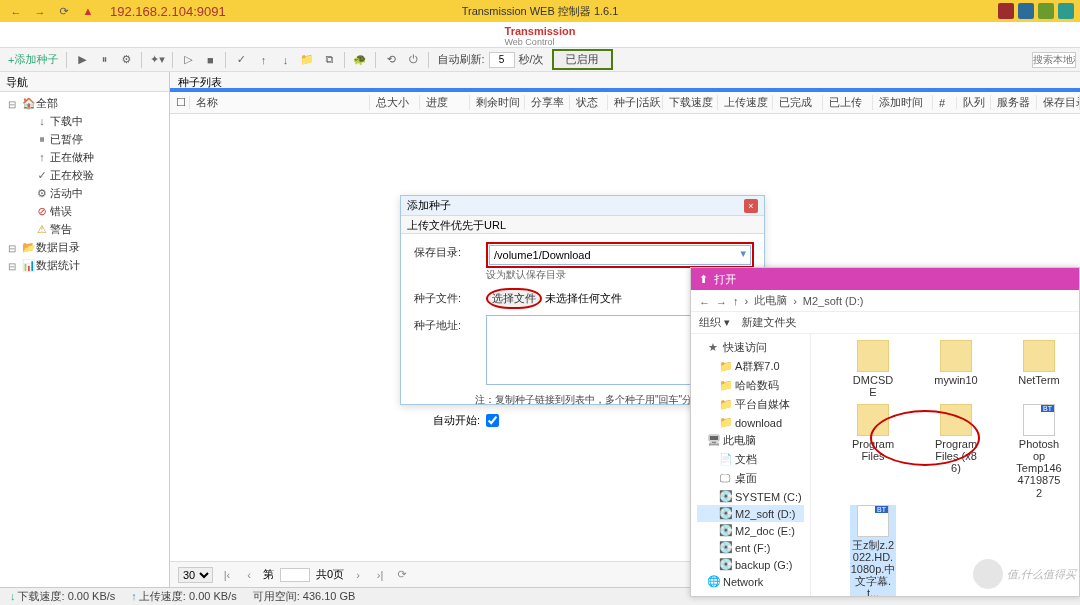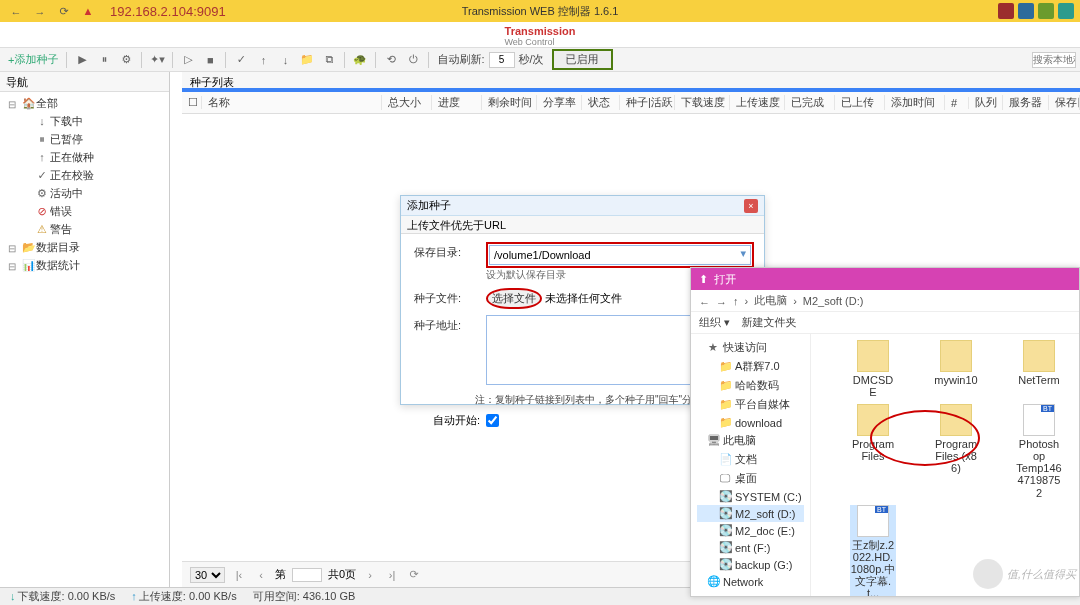--- a/index.html
+++ b/index.html
@@ -27,21 +27,21 @@
 
 
 .toolbar { height: 24px; background: #f4f4f4; border-bottom: 1px solid #ddd; display: flex; align-items: center; padding: 0 4px; position: relative; }
 .toolbar .tb { width: 22px; height: 20px; display: inline-flex; align-items: center; justify-content: center; color: #666; cursor: pointer; }
 .toolbar .sep { width: 1px; height: 16px; background: #ccc; margin: 0 4px; }
 .toolbar .lbl { font-size: 11px; color: #444; margin: 0 4px; }
 .toolbar input.small { width: 26px; height: 16px; font-size: 10px; border: 1px solid #ccc; text-align: center; }
 .toolbar .search { position: absolute; right: 4px; width: 44px; height: 16px; border: 1px solid #ccc; font-size: 10px; }
 
 
-.main-layout { display: flex; height: calc(100% - 22px - 26px - 24px - 18px); gap: 12px; }
+.main-layout { display: flex; height: calc(100% - 22px - 26px - 24px - 18px); }
 
 
 .tree-pane { width: 170px; border-right: 1px solid #ccc; background: #fff; overflow: hidden; }
 .tree-pane .pane-title { height: 20px; border-bottom: 1px solid #ddd; padding: 3px 6px; font-size: 11px; background: #f7f7f7; }
 .tree-pane ul { list-style: none; padding-left: 8px; margin-top: 2px; }
 .tree-pane li { padding: 1px 0 1px 14px; line-height: 16px; font-size: 11px; color: #333; position: relative; }
 .tree-pane li::before { content: ""; position: absolute; left: 0; top: 3px; width: 10px; height: 10px; }
 .tree-pane li.root::before { content: "⊟"; color: #888; font-size: 10px; }
 .tree-pane li .ico { display: inline-block; width: 12px; margin-right: 2px; color: #666; text-align: center; }
 .tree-pane li.sub { padding-left: 28px; }

